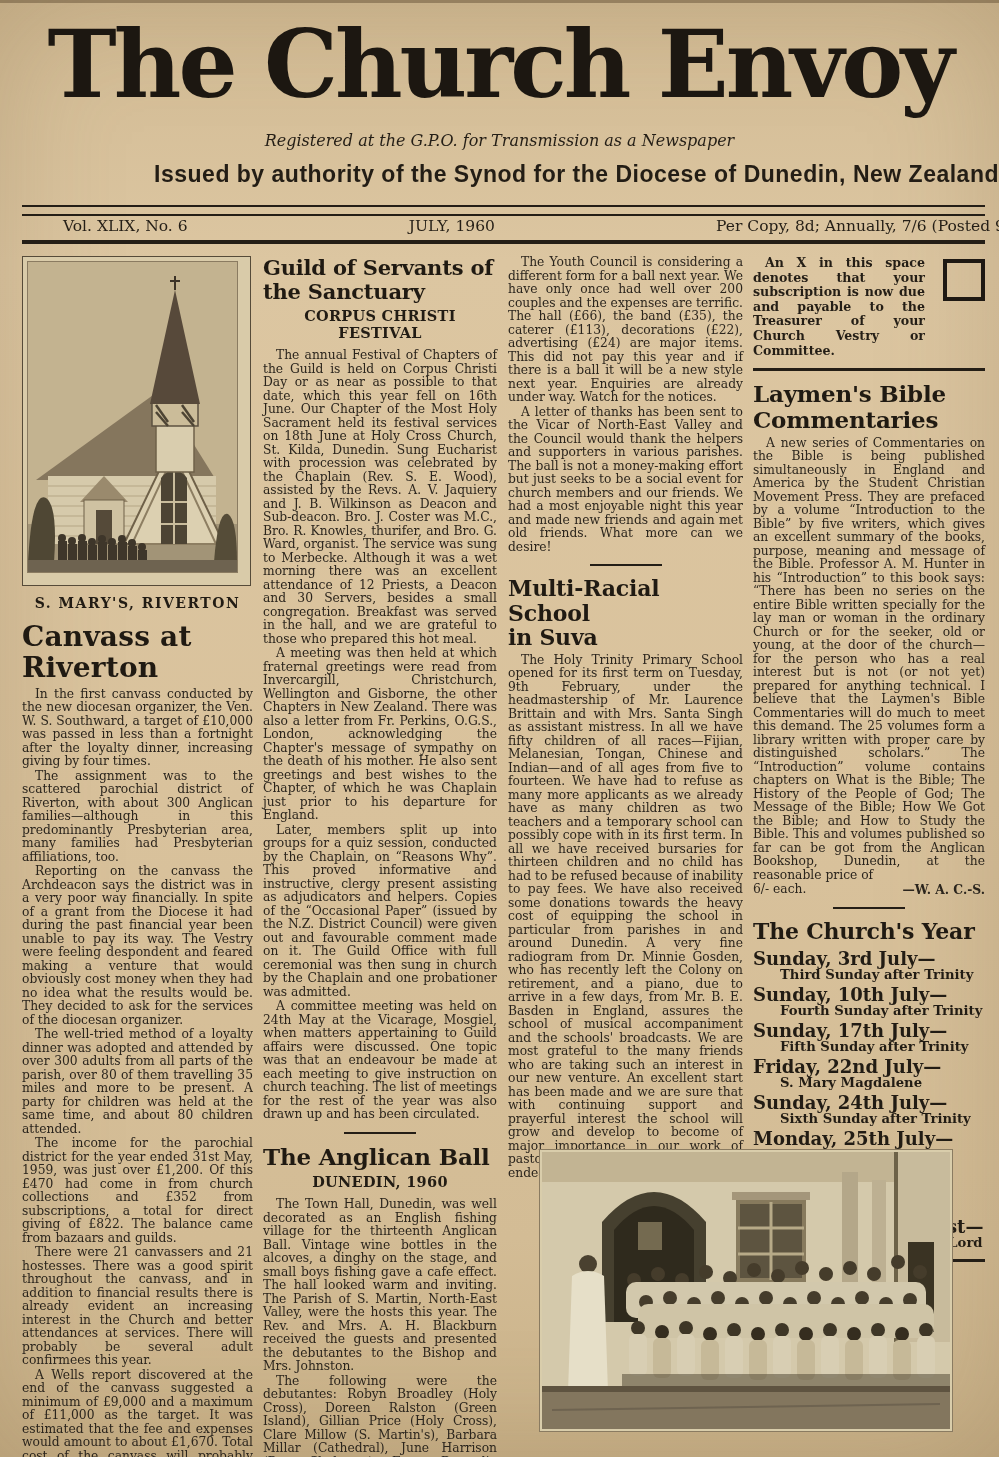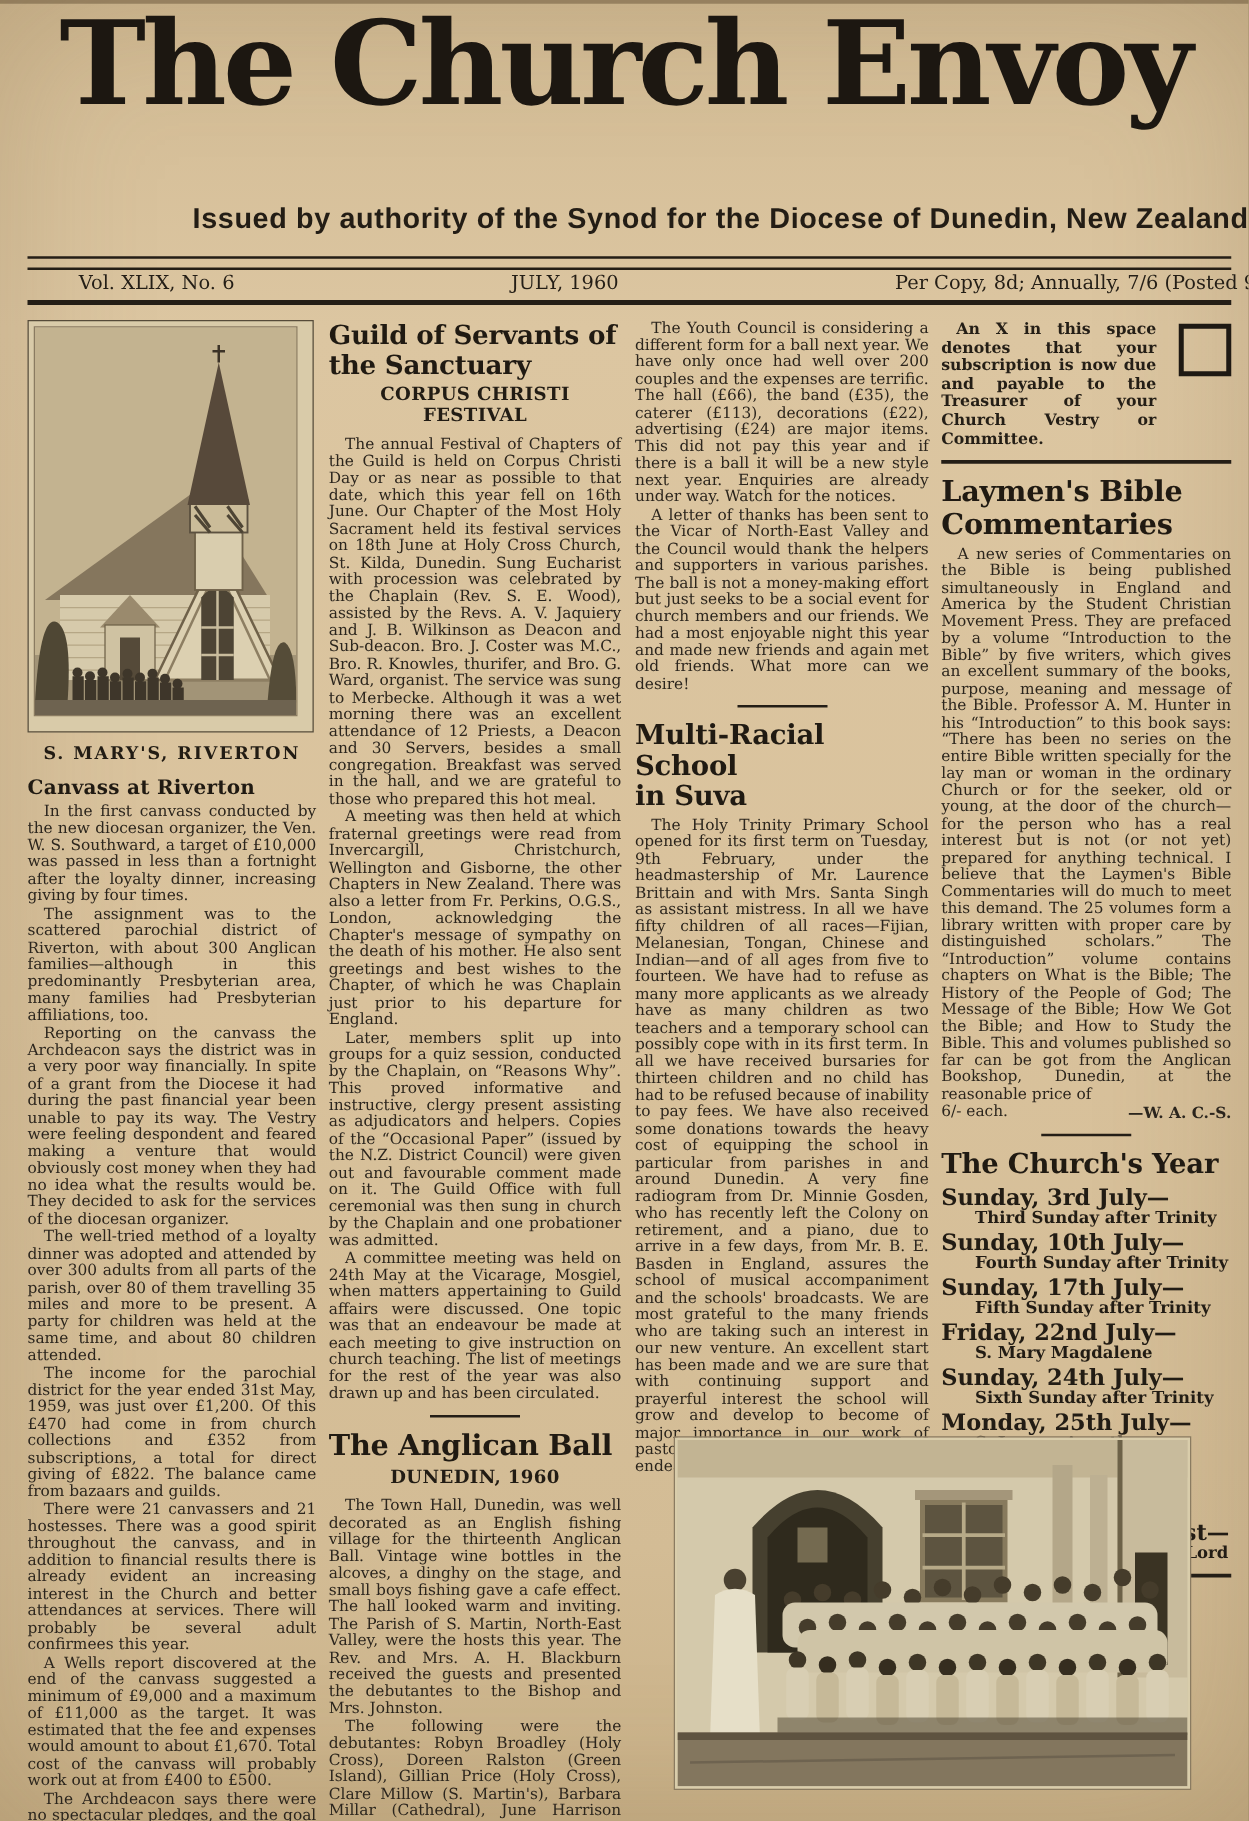--- a/index.html
+++ b/index.html
@@ -4,21 +4,21 @@
 <style>
   html,body{margin:0;padding:0;background:#9c8a6b;}
   #page{
     position:relative;width:999px;height:1457px;overflow:hidden;
     background:linear-gradient(180deg,#d2bb94 0%,#dcc6a1 18%,#d9c29c 55%,#d3bc95 85%,#c9b188 100%);
     font-family:"DejaVu Serif",serif;color:#2a241c;
     box-shadow:inset 0 0 120px rgba(120,95,60,.25);
   }
   #page:before{content:"";position:absolute;left:0;top:0;width:100%;height:3px;background:rgba(90,70,45,.45);}
   
-  .mast-title{position:absolute;left:0;top:4px;width:100%;text-align:center;
+  .mast-title{position:absolute;left:0;top:18px;width:100%;text-align:center;
     font-size:93px;font-weight:bold;letter-spacing:-3px;color:#1c1711;line-height:1;
     font-family:"DejaVu Serif",serif;}
   .mast-reg{position:absolute;left:0;top:131px;width:100%;text-align:center;
     font-style:italic;font-size:16px;color:#241e16;}
   .mast-auth{position:absolute;left:0;top:161px;width:100%;text-align:right;
     font-family:"Liberation Sans",sans-serif;font-weight:bold;font-size:23px;color:#231d15;letter-spacing:.5px;}
   .rule-double{position:absolute;left:22px;top:205px;width:963px;height:7px;
     border-top:2px solid #241e16;border-bottom:2px solid #241e16;}
   .dateline{position:absolute;left:22px;top:216px;width:963px;height:20px;
     display:flex;justify-content:space-between;align-items:center;font-size:15.5px;color:#241e16;margin-left:41px;}
@@ -26,21 +26,21 @@
   
   .col{position:absolute;top:256px;}
   #col1{left:22px;width:231px;}
   #col2{left:263px;width:234px;}
   #col3{left:508px;width:235px;}
   #col4{left:753px;width:232px;}
   .body-text p{margin:0 0 1px 0;font-size:12.3px;line-height:13.5px;text-align:justify;
     text-indent:13px;color:#2b251d;}
   h2.art-title{margin:10px 0 4px 0;text-align:left;font-size:20px;line-height:1.12;
     font-weight:bold;color:#201a12;letter-spacing:-.2px;}
-  h2.left-title{text-align:left;font-size:16px;letter-spacing:.2px;}
+  h2.left-title{text-align:left;font-size:28px;letter-spacing:.2px;}
   .art-sub{margin:2px 0 8px 0;text-align:center;font-weight:bold;font-size:14.5px;color:#221c14;letter-spacing:.3px;}
   .divider{width:72px;height:2px;background:#241e16;margin:10px auto 10px auto;}
   
   .photo1{width:219px;height:320px;border:1px solid #564b39;background:#d9cba9;padding:4px;}
   .photo1 svg{display:block;border:1px solid #8a7b61;}
   .caption{margin:9px 0 0 0;text-align:center;font-weight:bold;font-size:14px;letter-spacing:1.5px;color:#221c14;}
   
   .notice{display:flex;align-items:flex-start;}
   .notice-text{width:172px;font-weight:bold;font-size:12.6px;line-height:14.6px;text-align:justify;color:#241e16;text-indent:12px;}
   .notice-box{margin-left:auto;margin-top:3px;width:34px;height:34px;border:4px solid #1e1913;background:transparent;}
@@ -56,20 +56,21 @@
   .photo2{position:absolute;left:540px;top:1150px;width:408px;height:277px;background:#cfc3a6;
     border:2px solid #d9cdab;outline:1px solid #8a7b61;}
   .photo2 svg{display:block;}
 </style>
 </head>
 <body>
 
 <div id="page">
 
   <div class="mast-title">The Church Envoy</div>
+  <div class="mast-reg">Registered at the G.P.O. for Transmission as a Newspaper</div>
   <div class="mast-auth">Issued by authority of the Synod for the Diocese of Dunedin, New Zealand</div>
   <div class="rule-double"></div>
   <div class="dateline">
     <span>Vol. XLIX, No. 6</span>
     <span>JULY, 1960</span>
     <span>Per Copy, 8d; Annually, 7/6 (Posted 9/6)</span>
   </div>
   <div class="rule-thick"></div>
 
   <div class="col" id="col1">

